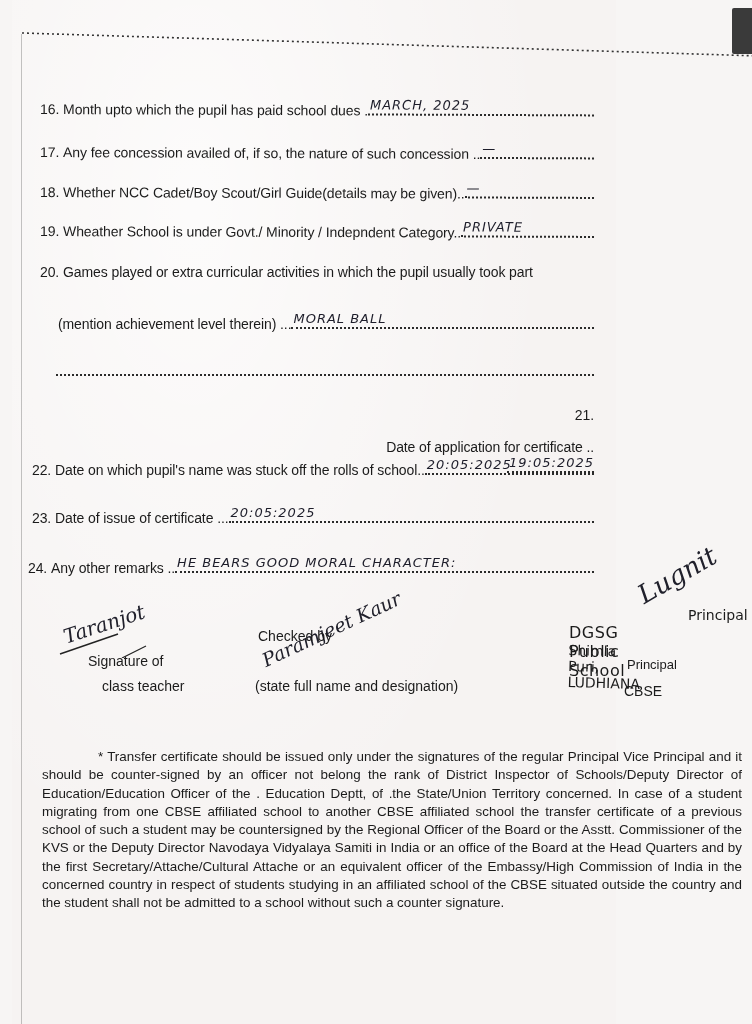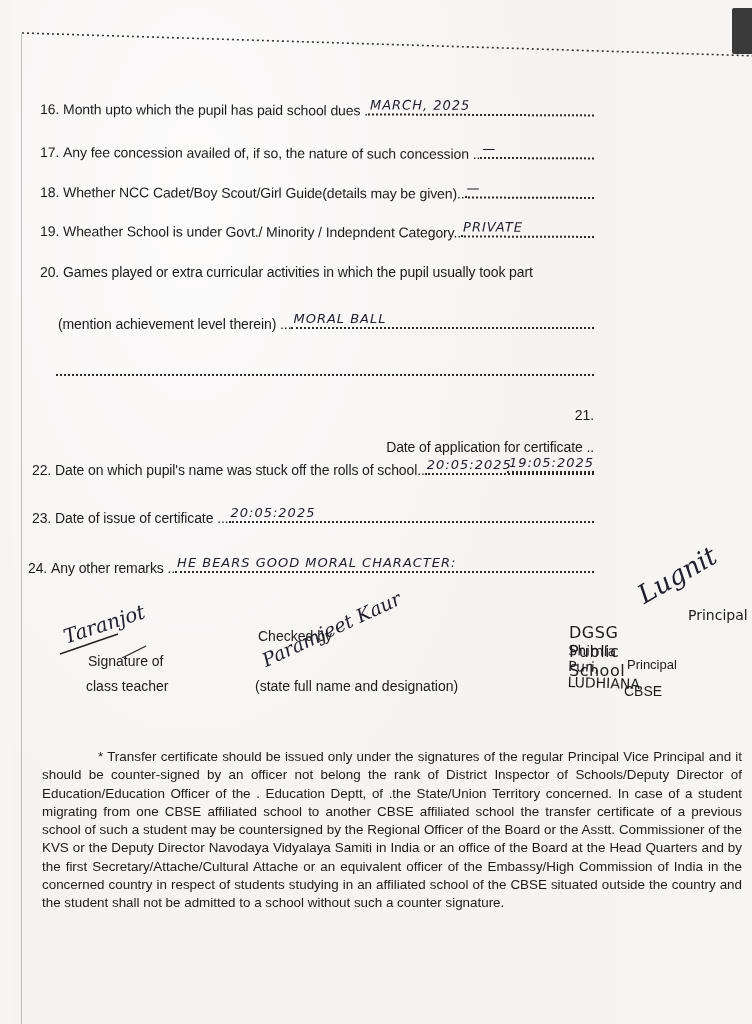--- a/index.html
+++ b/index.html
@@ -135,21 +135,21 @@
         <span class="hand">HE BEARS GOOD MORAL CHARACTER:</span>
       </span>
   </div>
 
   <div class="sig" style="left:50px; top:612px; font-size:20px; transform: rotate(-18deg);">Taranjot</div>
   <svg style="position:absolute; left:46px; top:628px; width:90px; height:30px;" viewBox="0 0 90 30">
       <path d="M2 26 L60 6" stroke="#222" stroke-width="1.4" fill="none"></path>
       <path d="M64 30 L88 18" stroke="#222" stroke-width="1.2" fill="none"></path>
     </svg>
   <div class="caption" style="left:76px; top:653px;">Signature of</div>
-  <div class="caption" style="left:74px; top:678px;text-align:right;">class teacher</div>
+  <div class="caption" style="left:90px; top:678px;text-align:right;">class teacher</div>
 
   <div class="sig" style="left:244px; top:618px; font-size:19px; transform: rotate(-25deg);">Paramjeet Kaur</div>
   <div class="caption" style="left:246px; top:628px;">Checked by</div>
   <div class="caption" style="left:243px; top:678px;">(state full name and designation)</div>
 
   <div class="sig" style="left:622px; top:560px; font-size:26px; transform: rotate(-30deg);">Lugnit</div>
   <div class="seal-block" style="left:676px; top:607px; font-size:14px;">Principal</div>
   <div class="seal-block" style="left:557px; top:623px; font-size:16px; letter-spacing:0.5px;">DGSG Public School</div>
   <div class="seal-block" style="left:556px; top:643px; font-size:14px; transform: rotate(1.5deg);">Shimla Puri, LUDHIANA</div>
   <div class="caption" style="left:615px; top:657px; font-size:13px;">Principal</div>

